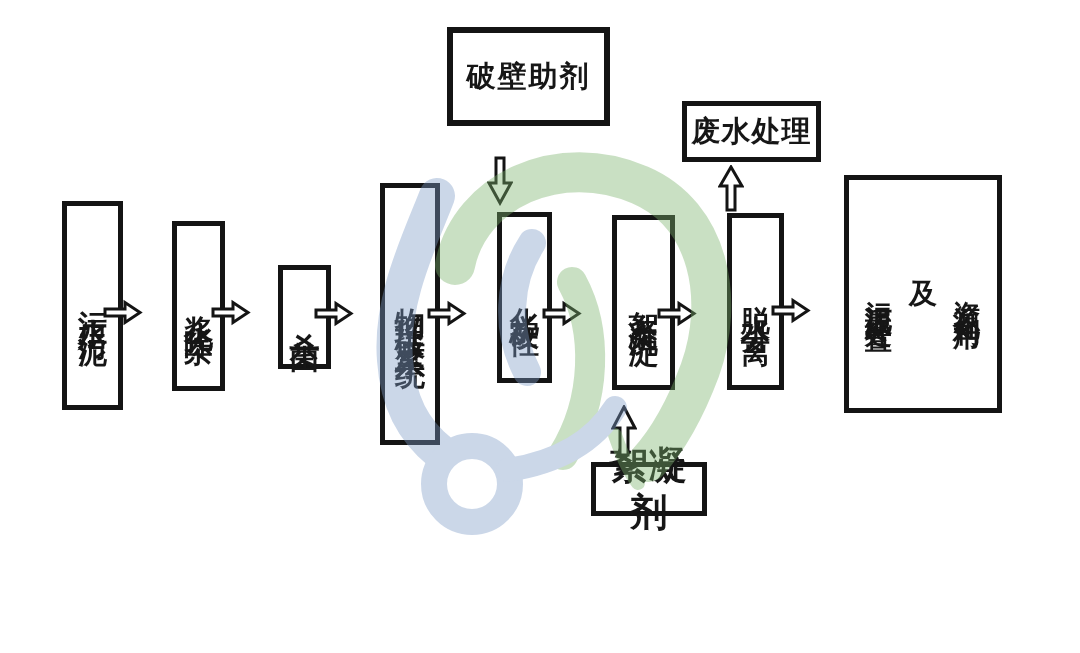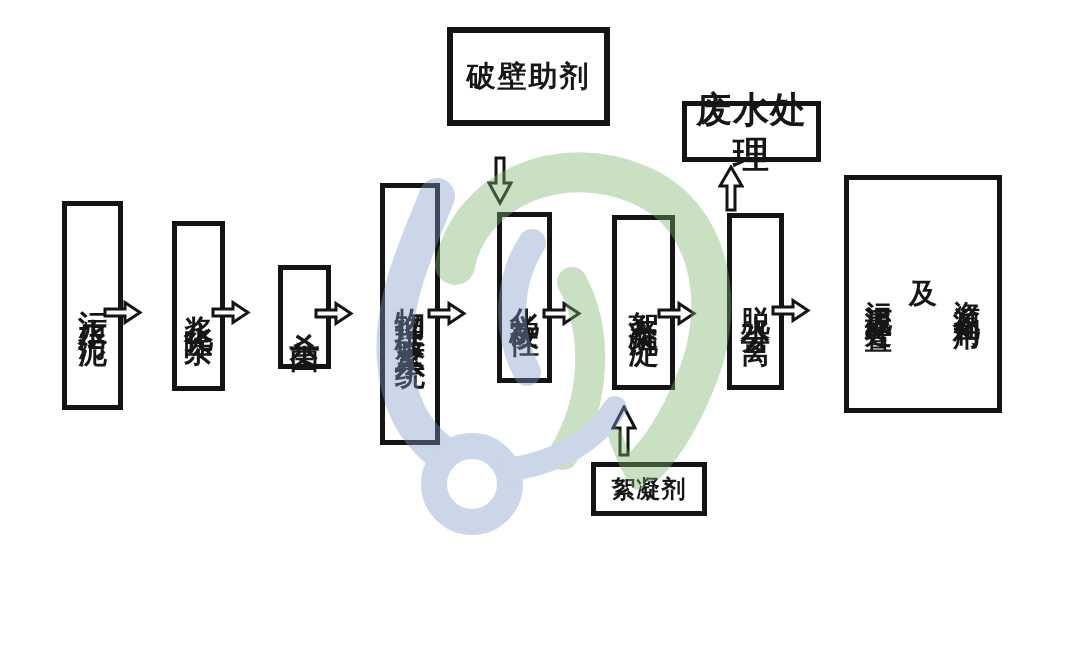--- a/index.html
+++ b/index.html
@@ -66,25 +66,25 @@
     </div>
   </div>
 
   <div class="node" style="left:423px;top:27px;width:163px;height:99px;border-width:6px;">
     <div class="htext" style="font-size:29px;letter-spacing:2px;">
       <div>破壁助剂</div>
     </div>
   </div>
 
   <div class="node" style="left:658px;top:101px;width:139px;height:61px;">
-    <span class="htext" style="font-size:36px;letter-spacing:1px;">废水处理</span>
+    <span class="htext" style="font-size:29px;letter-spacing:1px;">废水处理</span>
   </div>
 
   <div class="node" style="left:567px;top:462px;width:116px;height:54px;">
-    <span class="htext" style="font-size:24px;letter-spacing:1px;">絮凝剂</span>
+    <span class="htext" style="font-size:38px;letter-spacing:1px;">絮凝剂</span>
   </div>
 
   <svg class="arrow" style="left:103px;top:299px;" width="40" height="27" viewBox="0 0 40 27">
       <polygon points="2,10 22,10 22,3.5 37,13.5 22,23.5 22,17 2,17" fill="#ffffff" stroke="#141414" stroke-width="3"></polygon>
     </svg>
   <svg class="arrow" style="left:211px;top:299px;" width="40" height="27" viewBox="0 0 40 27">
       <polygon points="2,10 22,10 22,3.5 37,13.5 22,23.5 22,17 2,17" fill="#ffffff" stroke="#141414" stroke-width="3"></polygon>
     </svg>
   <svg class="arrow" style="left:314px;top:300px;" width="40" height="27" viewBox="0 0 40 27">
       <polygon points="2,10 22,10 22,3.5 37,13.5 22,23.5 22,17 2,17" fill="#ffffff" stroke="#141414" stroke-width="3"></polygon>

